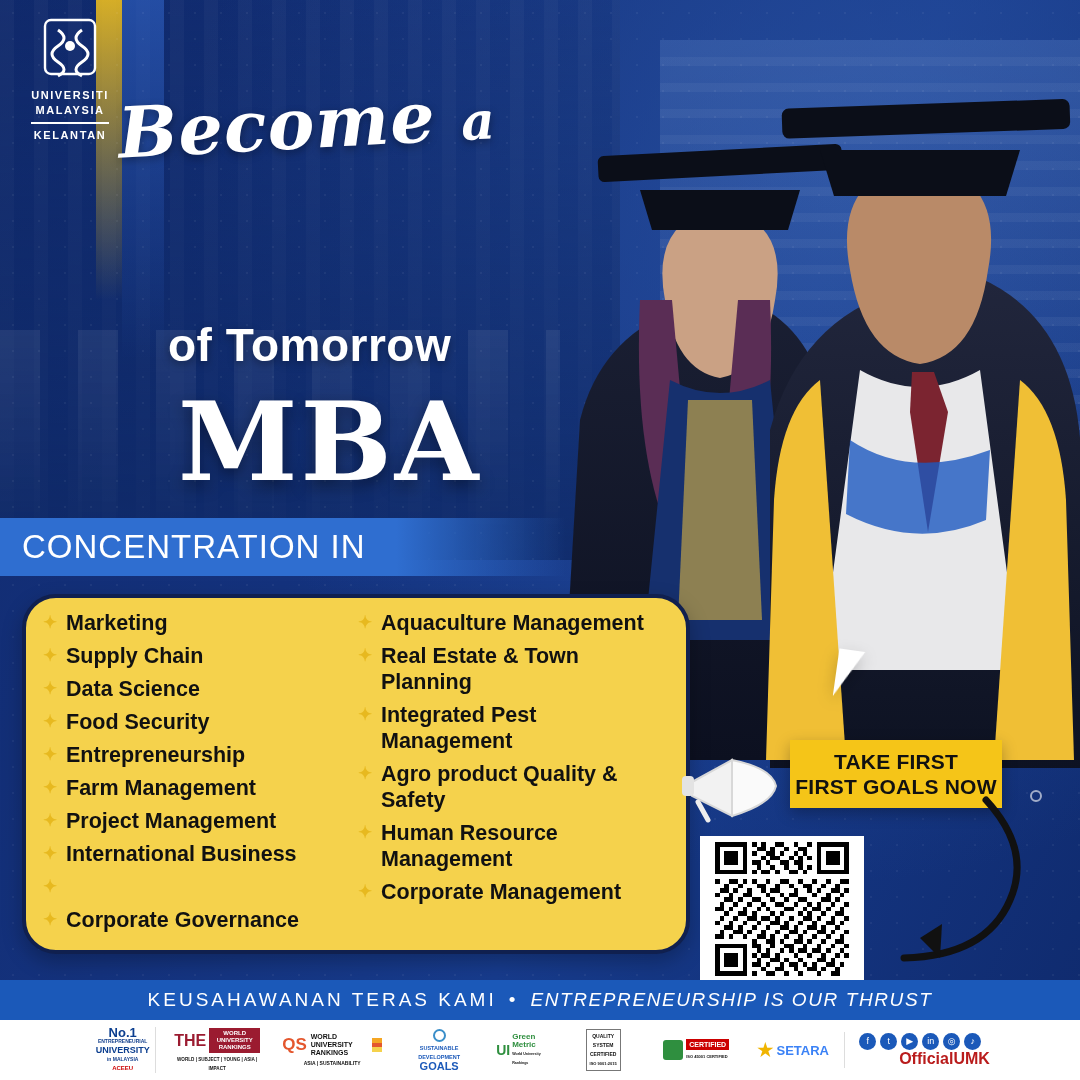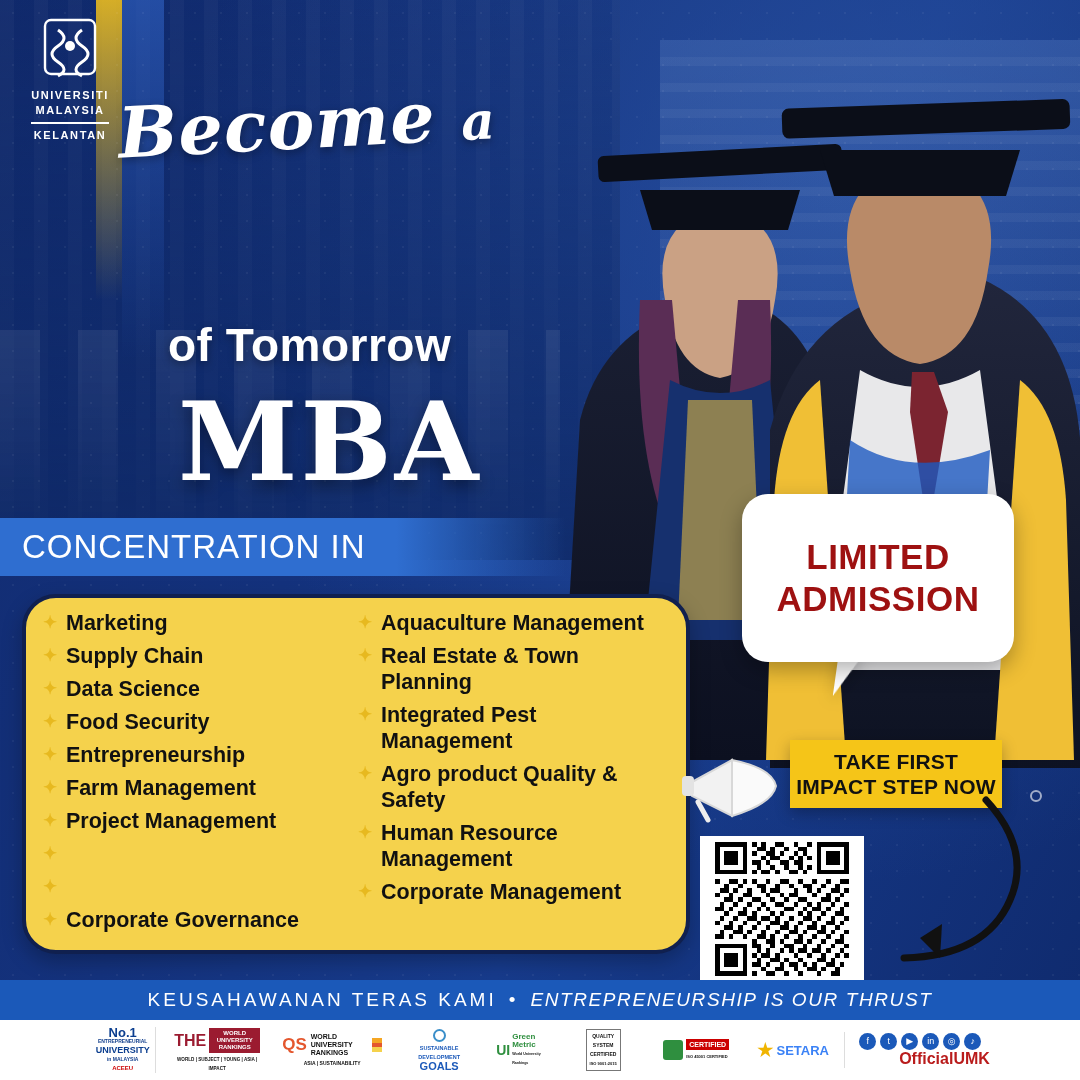--- a/index.html
+++ b/index.html
@@ -319,20 +319,21 @@
       <div class="item">
           <span class="star">✦</span>
           <span>Farm Management</span>
         </div>
       <div class="item">
           <span class="star">✦</span>
           <span>Project Management</span>
         </div>
       <div class="item">
           <span class="star">✦</span>
+          <span>International Business</span>
         </div>
       <div class="item">
           <span class="star">✦</span>
         </div>
       <div class="item">
           <span class="star">✦</span>
           <span>Corporate Governance</span>
         </div>
     </div>
     <div class="col right">
@@ -357,35 +358,31 @@
           <span>Human Resource Management</span>
         </div>
       <div class="item">
           <span class="star">✦</span>
           <span>Corporate Management</span>
         </div>
     </div>
   </div>
 
   <div class="bubble-tail"></div>
-  <div class="bubble">
-    <div>LIMITED</div>
-    <div>ADMISSION</div>
-  </div>
 
   <svg class="megaphone" viewBox="0 0 110 90">
     <path d="M16 40 l40 -22 0 56 -40 -20z" fill="#f2f2f2" stroke="#d8d8d8" stroke-width="2"></path>
     <path d="M56 18 q40 8 44 26 q-4 18 -44 30z" fill="#fafafa" stroke="#d8d8d8" stroke-width="2"></path>
     <rect x="6" y="34" width="12" height="20" rx="4" fill="#e3e3e3"></rect>
     <path d="M22 60 l10 18" stroke="#eee" stroke-width="5" stroke-linecap="round"></path>
   </svg>
 
   <div class="cta">
     <div>TAKE FIRST</div>
-    <div>IMPACT STEP NOW</div>
+    <div>FIRST GOALS NOW</div>
   </div>
 
   <svg class="arrow" viewBox="0 0 200 190">
     <path d="M150 10 q46 50 24 100 q-24 56 -106 58" fill="none" stroke="#111" stroke-width="7" stroke-linecap="round"></path>
     <path d="M84 148 l22 -14 -2 34z" fill="#111"></path>
   </svg>
 
   <div class="qr">
     <svg class="qr-inner" viewBox="0 0 29 29" shape-rendering="crispEdges">
       <rect width="29" height="29" fill="#fff"></rect>

